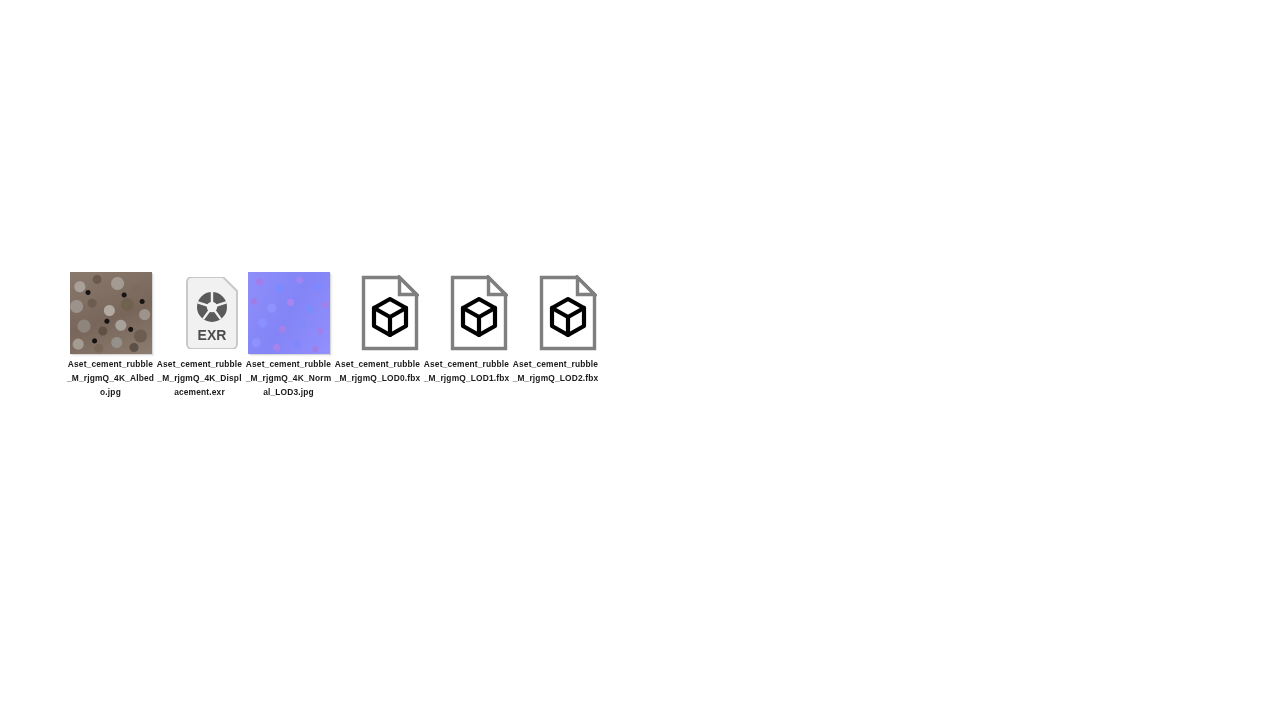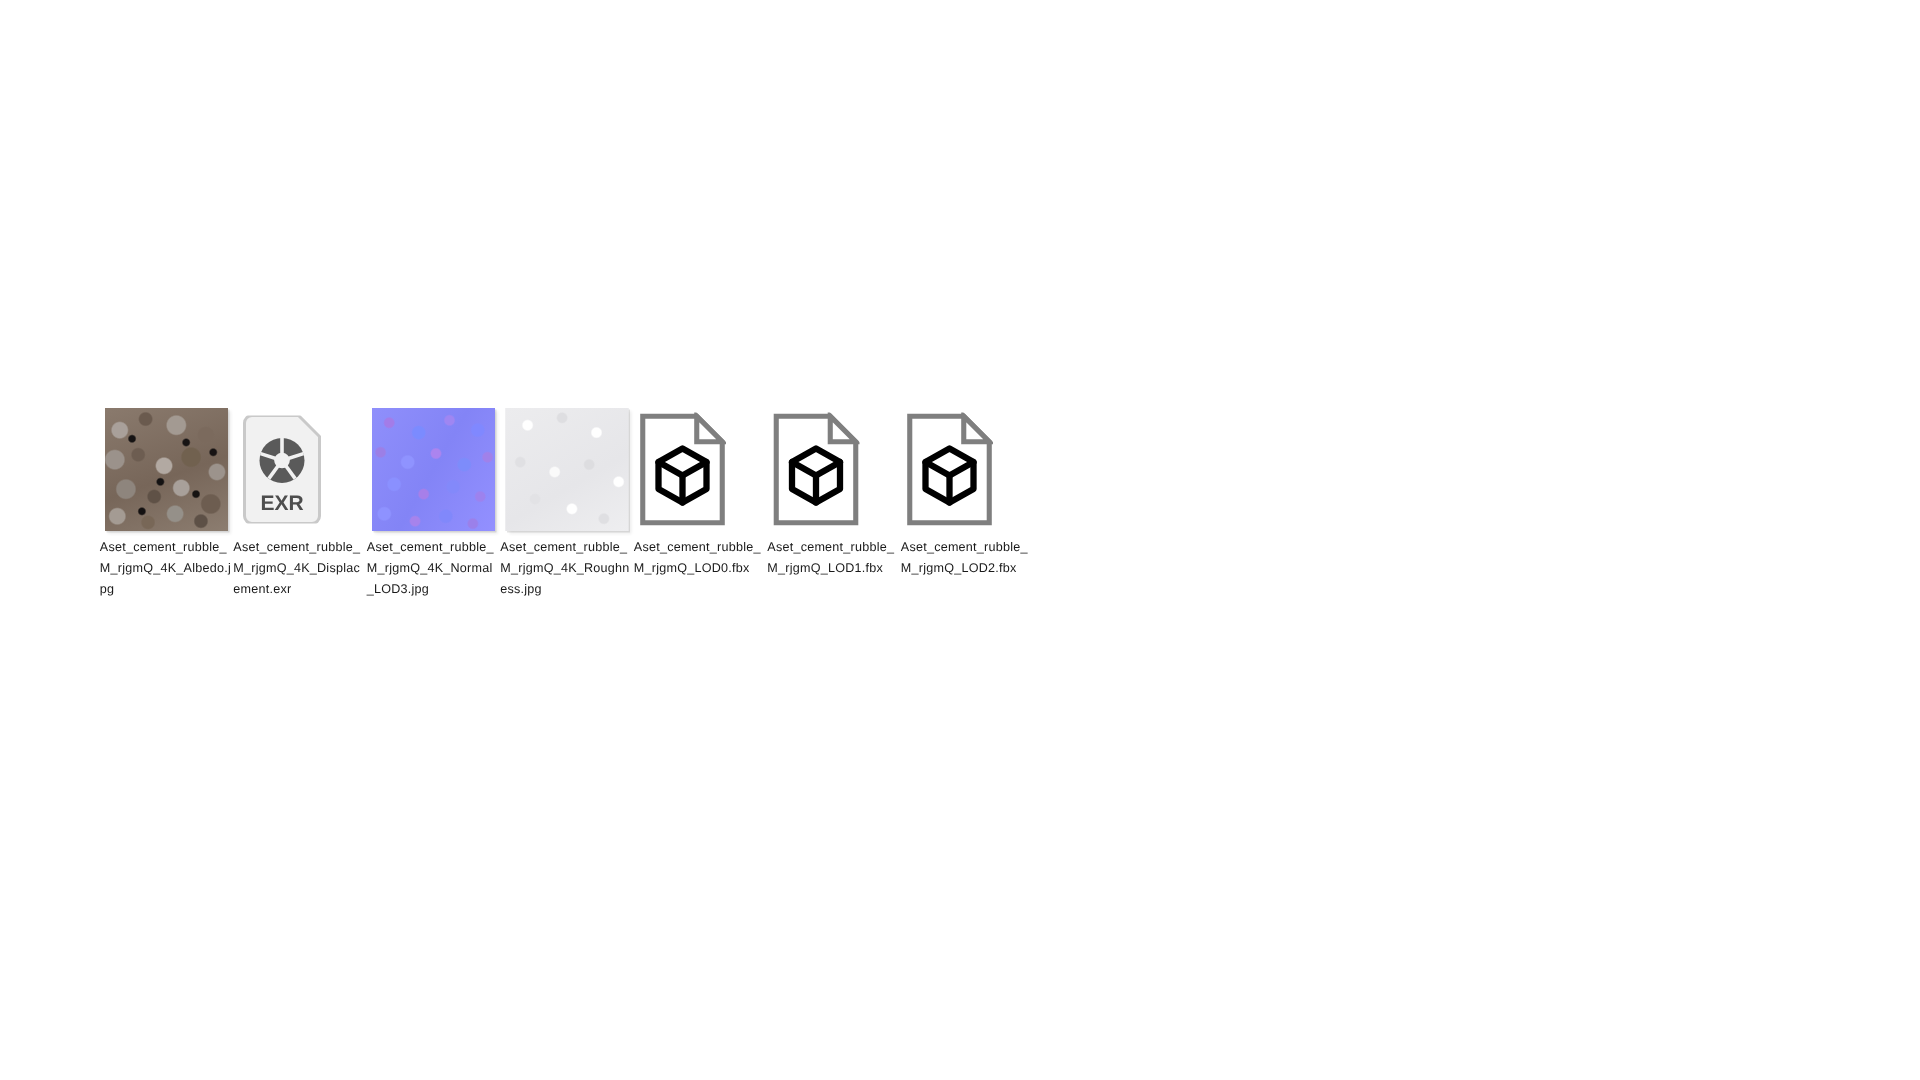--- a/index.html
+++ b/index.html
@@ -27,21 +27,21 @@
     display: flex;
     flex-direction: column;
     align-items: center;
   }
 
   .thumb-box {
     width: 82px;
     height: 82px;
     display: flex;
     align-items: center;
-    justify-content: flex-start;
+    justify-content: flex-end;
     position: relative;
   }
 
   
   .thumb-img {
     width: 82px;
     height: 82px;
     box-sizing: border-box;
     position: relative;
     box-shadow: 1px 1px 0 0 rgba(0,0,0,0.10),
@@ -159,23 +159,25 @@
 
   
   .icon-fbx { width: 58px; height: 76px; display: block; }
 
   .file-label {
     margin-top: 4px;
     width: 88px;
     font-size: 8.4px;
     line-height: 13.8px;
     color: #1a1a1a;
+    text-align: center;
     word-break: break-all;
     overflow-wrap: anywhere;
     letter-spacing: 0.02em;
+    font-weight: bold;
   }
 </style>
 </head>
 <body style="background: rgb(255, 255, 255);">
 
 <div id="file-grid">
     <div class="file-item">
       <div class="thumb-box">
         <div class="thumb-img tex-albedo"></div>
       </div>
@@ -202,26 +204,20 @@
       <div class="file-label" style="color: rgb(26, 26, 26);">Aset_cement_rubble_M_rjgmQ_4K_Displacement.exr</div>
     </div>
     <div class="file-item">
       <div class="thumb-box">
         <div class="thumb-img tex-normal"></div>
       </div>
       <div class="file-label" style="color: rgb(26, 26, 26);">Aset_cement_rubble_M_rjgmQ_4K_Normal_LOD3.jpg</div>
     </div>
     <div class="file-item">
       <div class="thumb-box">
-        <div class="thumb-img tex-roughness"></div>
-      </div>
-      <div class="file-label" style="color: rgb(26, 26, 26);">Aset_cement_rubble_M_rjgmQ_4K_Roughness.jpg</div>
-    </div>
-    <div class="file-item">
-      <div class="thumb-box">
   <svg class="icon-fbx" viewBox="0 0 58 76">
     <path d="M2.5 2.5 h36 l17 17 v54 h-53 z" fill="#ffffff" stroke="#7f7f7f" stroke-width="3.4" stroke-linejoin="miter"></path>
     <path d="M38.5 2.5 v17 h17 z" fill="#ffffff" stroke="#7f7f7f" stroke-width="3.4"></path>
     <g transform="translate(29,42)" fill="none" stroke="#000000" stroke-width="4.2" stroke-linejoin="round" stroke-linecap="round">
       <path d="M0 -18 L16 -9 L16 9 L0 18 L-16 9 L-16 -9 Z"></path>
       <path d="M-16 -9 L0 0 L16 -9"></path>
       <path d="M0 0 L0 18"></path>
     </g>
   </svg>
       </div>

